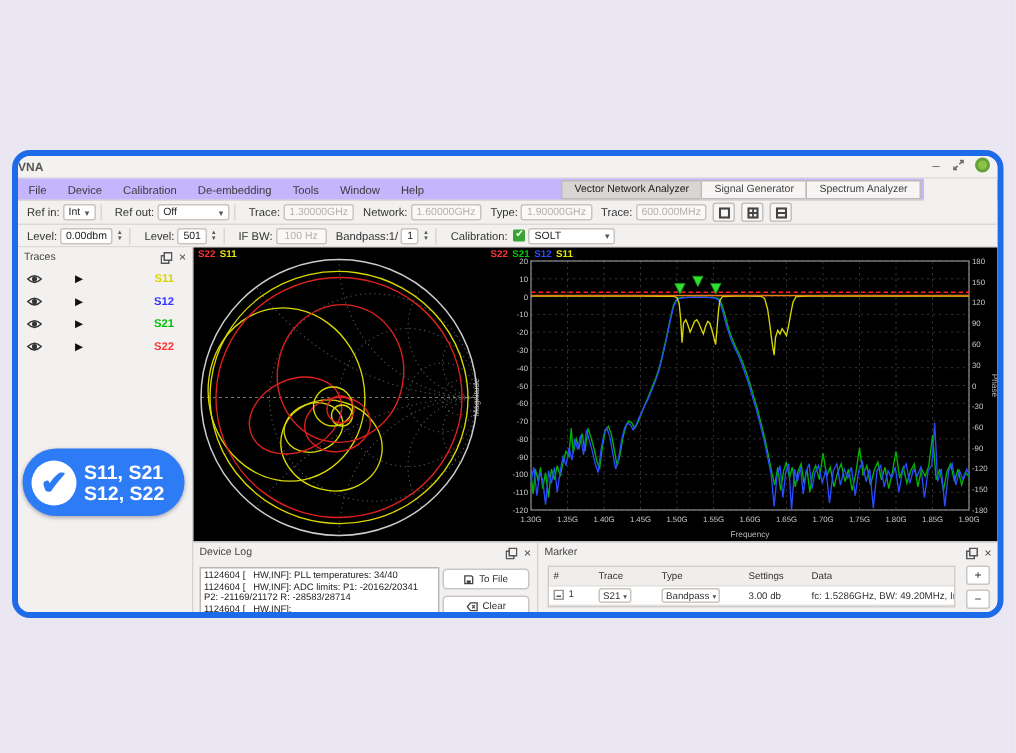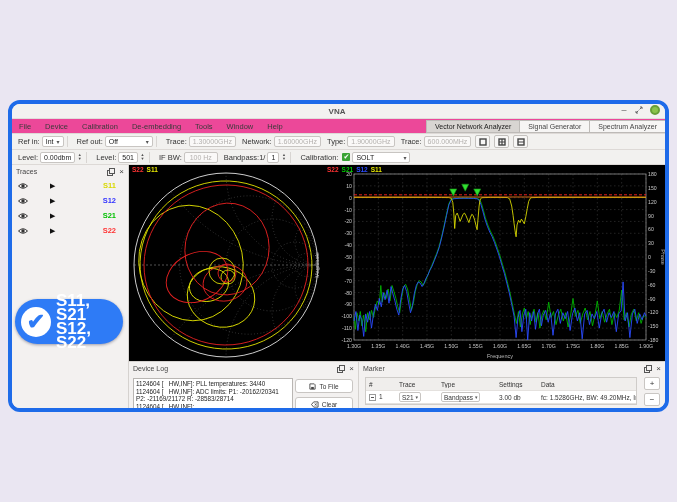--- a/index.html
+++ b/index.html
@@ -8,28 +8,28 @@
   *{box-sizing:border-box;}
 
   
   .frame{position:absolute;left:8px;top:100px;width:661px;height:312px;
          border:4px solid #1e6be9;border-radius:12px;background:#f2f0ee;overflow:hidden;}
   .win{position:relative;width:653px;height:304px;font-size:8px;}
 
   
   .titlebar{position:absolute;left:0;top:0;width:653px;height:15px;background:#f3f2f0;
             border-bottom:1px solid #e0dedb;display:flex;align-items:center;}
-  .title{position:absolute;left:0;right:3px;text-align:center;font-size:8px;font-weight:bold;color:#555;}
+  .title{position:absolute;left:0;right:3px;font-size:8px;font-weight:bold;color:#555;}
   .winbtns{position:absolute;right:5px;top:1px;display:flex;align-items:center;gap:7px;}
   .minbtn{width:8px;height:10px;color:#666;font-size:9px;line-height:10px;text-align:center;}
   .maxbtn{width:8px;height:8px;}
   .closebtn{width:10px;height:10px;border-radius:50%;background:#8bc34a;border:2px solid #689f38;}
 
   
-  .menurow{position:absolute;left:0;top:15px;width:656px;height:15px;background:#ec4899;
+  .menurow{position:absolute;left:0;top:15px;width:604px;height:15px;background:#c4b5fd;
            border-bottom:1px solid #ddd9d6;display:flex;align-items:center;}
   .menubar{display:flex;align-items:center;height:100%;}
   .menu-item{padding:0 7px;font-size:7.5px;color:#3a3a3a;line-height:15px;}
   .tabs{position:absolute;right:2px;top:1px;display:flex;}
   .mode-tab{height:13px;line-height:11px;padding:0 8px;font-size:7px;color:#444;
             background:#f6f5f4;border:1px solid #bdbab7;margin-left:-1px;}
   .mode-tab.active{background:#d8d5d2;color:#1a1a1a;}
 
   
   .tb{position:absolute;left:0;width:653px;background:#f2f1ef;display:flex;align-items:center;
@@ -61,21 +61,21 @@
   .xicon{font-size:8px;line-height:8px;color:#444;}
   .trace-row{height:15px;display:flex;align-items:center;padding:0 6px;}
   .trace-row .tri{color:#111;font-size:7px;margin-left:22px;}
   .trace-row .tlabel{margin-left:auto;margin-right:6px;font-size:7.5px;font-weight:bold;}
 
   
   .badge{position:absolute;left:3px;top:134px;width:108px;height:45px;border-radius:23px;
          background:#2e7bf6;display:flex;align-items:center;padding:0 6px;box-shadow:0 1px 3px rgba(0,0,40,.35);}
   .badge .circ{width:30px;height:30px;border-radius:50%;background:#fff;color:#2e7bf6;
                font-size:22px;line-height:30px;text-align:center;font-weight:bold;flex:none;}
-  .badge .btxt{color:#fff;font-weight:bold;font-size:17px;line-height:14px;margin-left:5px;letter-spacing:0;}
+  .badge .btxt{color:#fff;font-weight:bold;font-size:13px;line-height:14px;margin-left:5px;letter-spacing:0;}
 
   .smith-panel{position:absolute;left:117px;top:0;width:195px;height:196px;background:#000;}
   .plot-panel{position:absolute;left:312px;top:0;width:341px;height:196px;background:#000;}
   .legend{position:absolute;left:3px;top:1px;font-size:6.5px;font-weight:bold;display:flex;gap:3px;z-index:2;}
 
   
   .devlog-panel{position:absolute;left:117px;top:257px;width:230px;height:64px;background:#f3f1f0;
                 border-right:1px solid #d5d2cf;border-top:1px solid #d5d2cf;}
   .log-box{position:absolute;left:4px;top:16px;width:160px;height:44px;background:#fff;
            border:1px solid #b9b6b3;overflow:hidden;}

